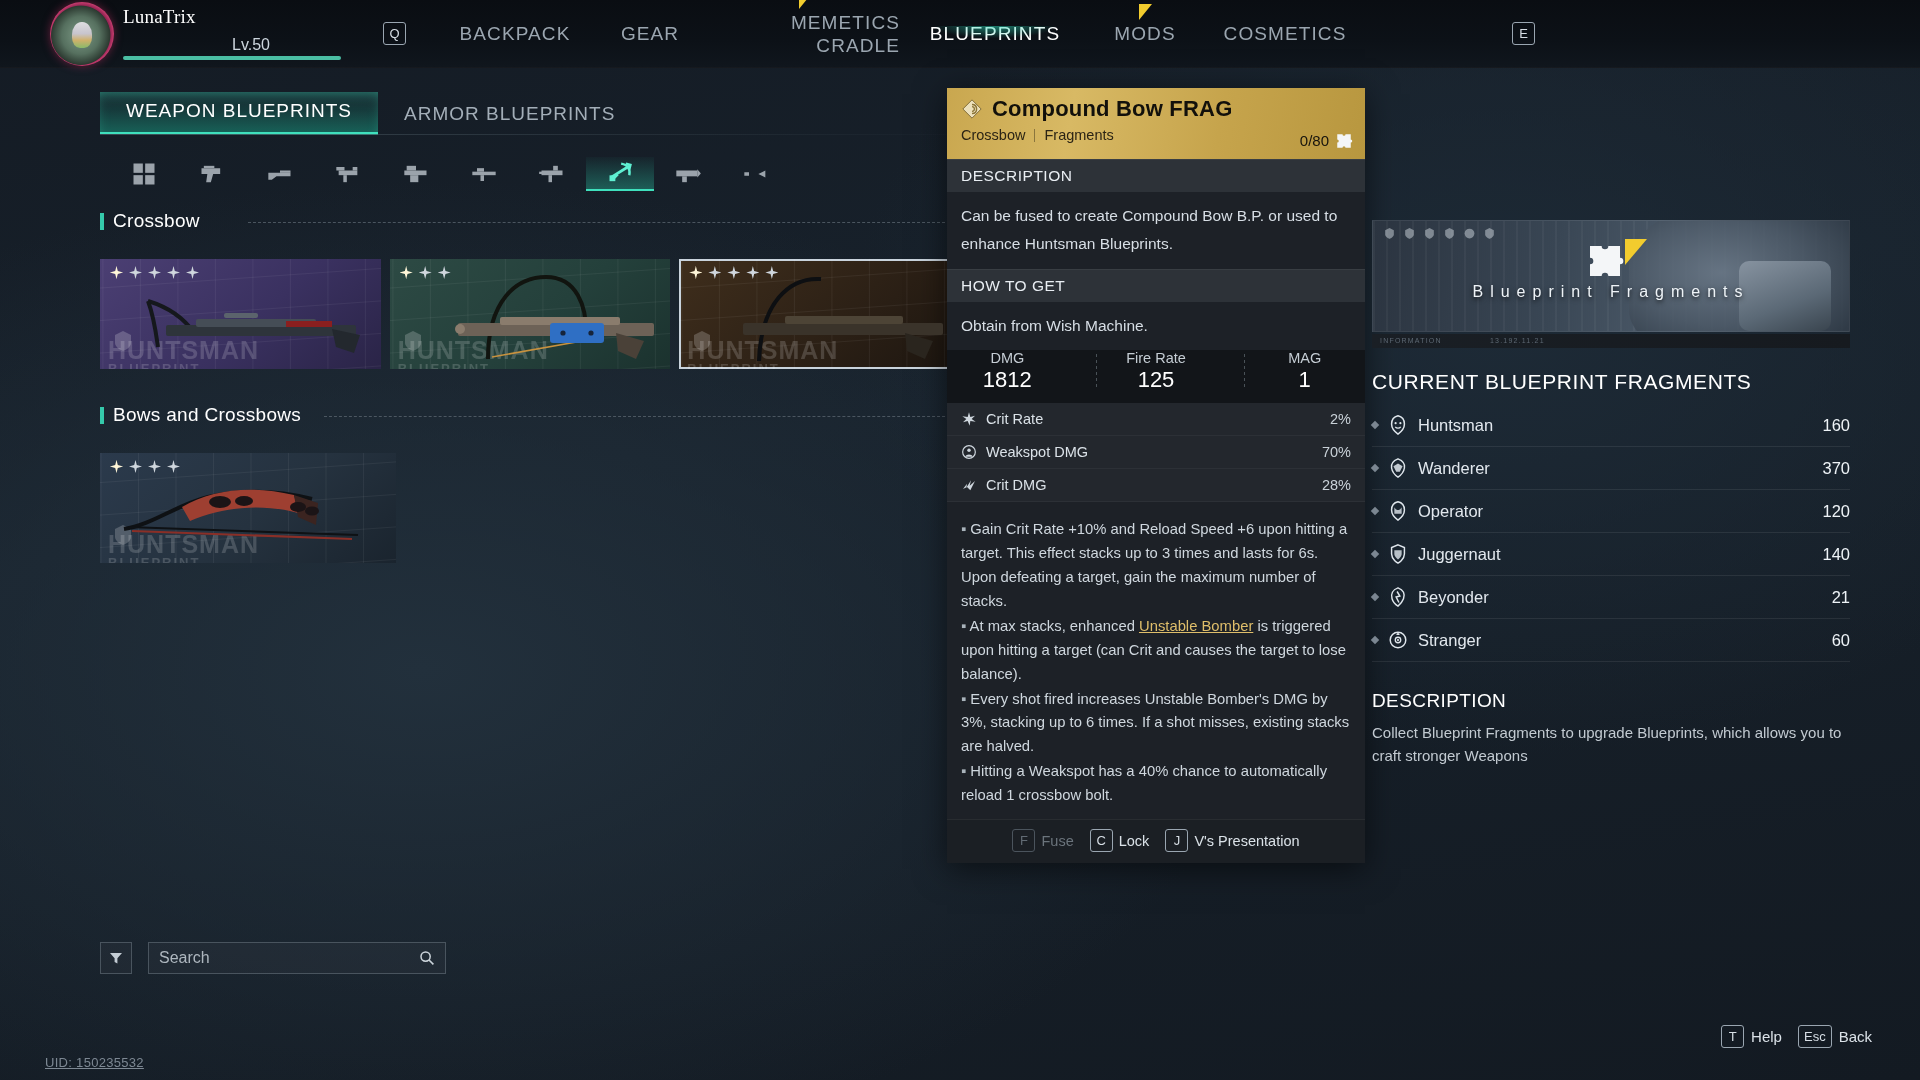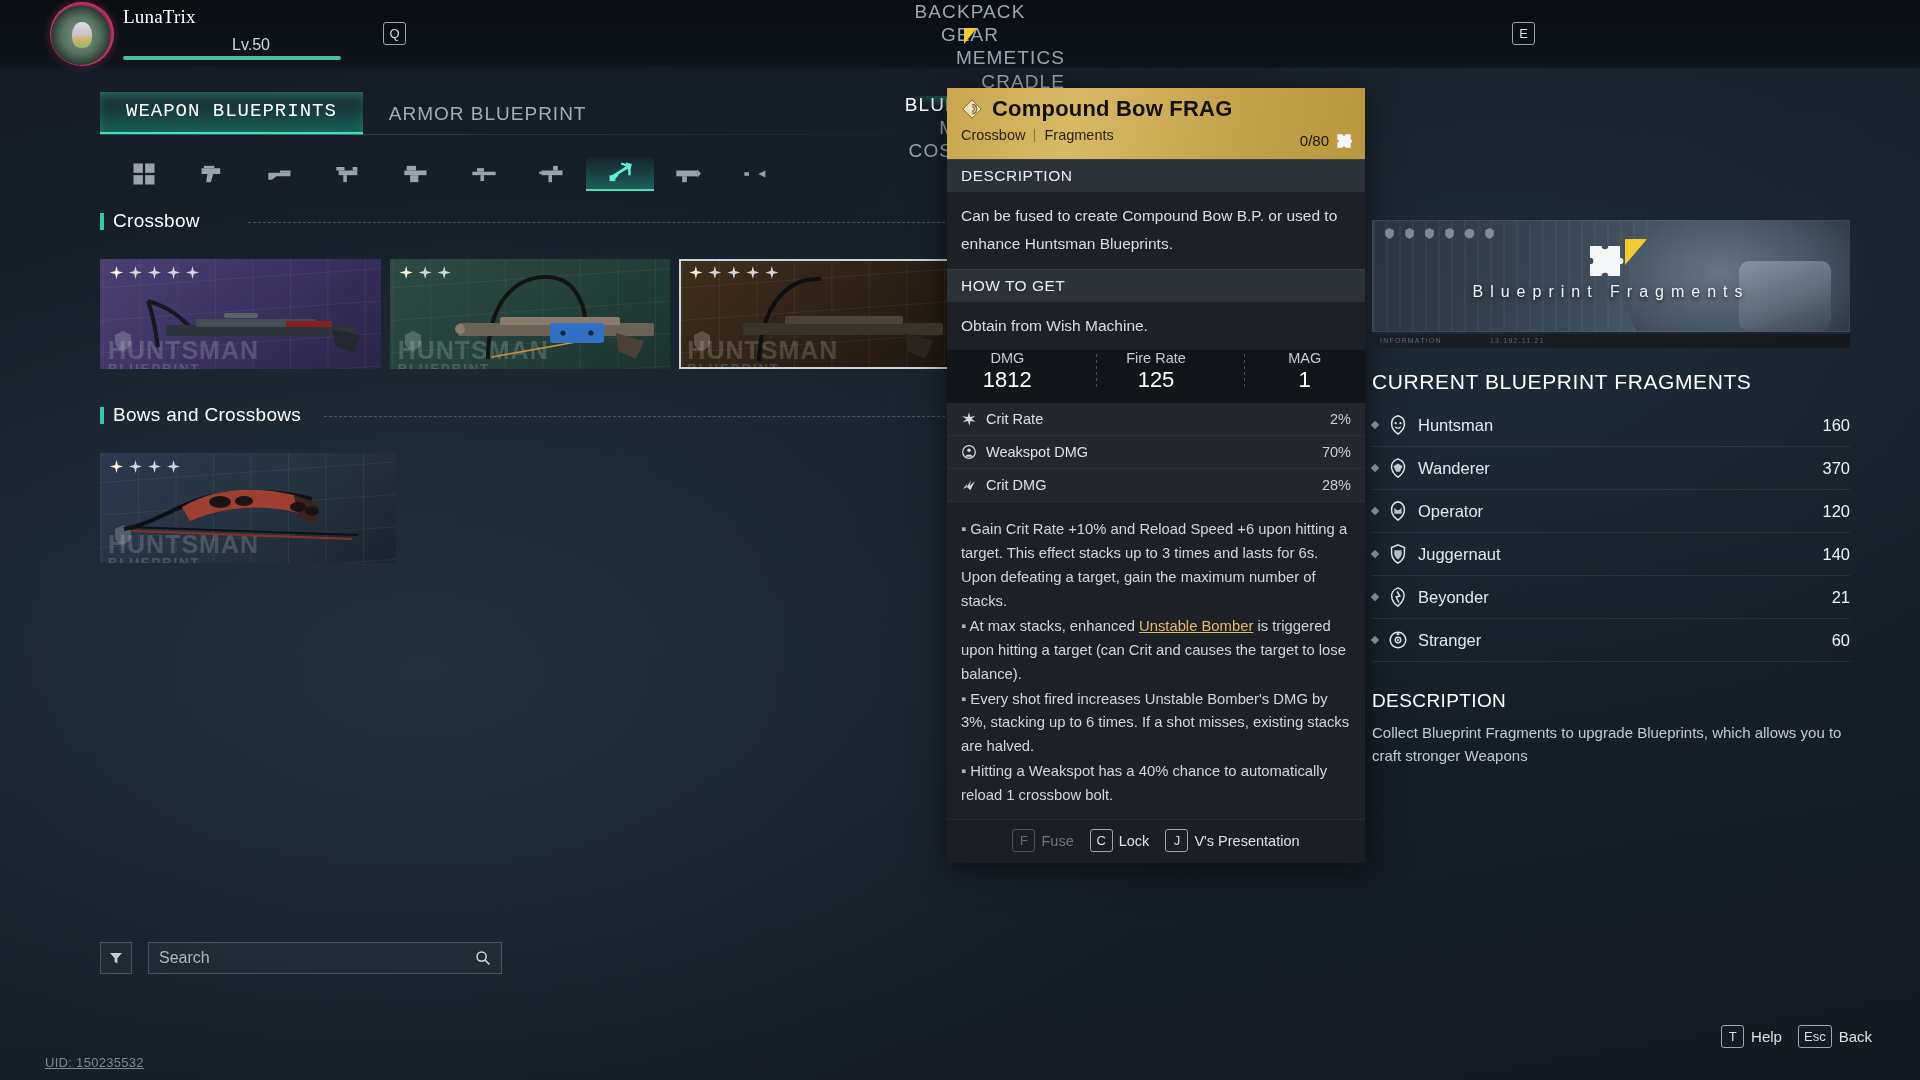--- a/index.html
+++ b/index.html
@@ -53,21 +53,21 @@
     display:inline-flex; align-items:center; justify-content:center;
     min-width:23px; height:23px; padding:0 5px;
     border:1px solid #9aa6b1; border-radius:3px; color:#d7dee5;
     font-size:13px; line-height:1;
   }
   .keycap.dim{ border-color:#4b545d; color:#626b74; }
   .kQ{ position:absolute; left:383px; top:22px; }
   .kE{ position:absolute; left:1512px; top:22px; }
   .navtabs{
     position:absolute; left:440px; top:0; height:68px; width:1060px;
-    display:flex; align-items:center;flex-direction:column;
+    display:flex; align-items:center;
   }
   .navtab{
     position:relative; flex:0 0 auto; text-align:center;
     font-size:19px; letter-spacing:1.1px; color:#9ba6b0;
     padding:0 0; cursor:pointer; line-height:1.22;
   }
   .navtab.active{ color:#ffffff; }
   .navtab .glow{
     position:absolute; left:50%; transform:translateX(-50%); bottom:-14px;
     width:170px; height:34px; pointer-events:none;
@@ -81,21 +81,20 @@
   .subtabs{ position:absolute; left:100px; top:92px; display:flex; align-items:flex-end; gap:0; }
   .subtab{
     position:relative; font-size:19px; letter-spacing:1px; padding:8px 26px 10px;
     color:#a3aeb8; cursor:pointer;
   }
   .subtab.active{
     color:#ffffff;
     background:linear-gradient(180deg, rgba(20,120,103,0) 0%, rgba(26,150,126,.55) 100%);
     border-bottom:3px solid #3fe0bd;
     box-shadow:0 8px 16px -8px rgba(63,224,189,.7) inset;
-    font-family:Liberation Mono, monospace;
   }
   .subtab-rule{
     position:absolute; left:100px; top:134px; width:850px; height:1px;
     background:linear-gradient(90deg,#3a4750 0%, rgba(58,71,80,.05) 100%);
   }
   .cat-row{
     position:absolute; left:110px; top:157px; display:flex; align-items:center; gap:0;
   }
   .cat{
     width:68px; height:34px; display:flex; align-items:center; justify-content:center;
@@ -151,21 +150,21 @@
   .card.c3{ background:linear-gradient(140deg,#3f2e1c 0%, #2d2116 55%, #1d1610 100%); }
   .card.c4{ background:linear-gradient(140deg,#2b3a4c 0%, #25323f 55%, #1a242e 100%); }
   .wep{ position:absolute; z-index:2; }
   
   .filterbtn{
     position:absolute; left:100px; top:942px; width:32px; height:32px;
     border:1px solid #49545e; background:rgba(255,255,255,.03);
     display:flex; align-items:center; justify-content:center; cursor:pointer;
   }
   .searchbox{
-    position:absolute; left:148px; top:942px; width:354px; height:32px;
+    position:absolute; left:148px; top:942px; width:298px; height:32px;
     border:1px solid #49545e; background:rgba(255,255,255,.03);
     display:flex; align-items:center; padding:0 10px; cursor:text;
   }
   .searchbox input{
     flex:1; background:transparent; border:0; outline:0;
     color:#dfe6ec; font-size:16px; font-family:inherit;
   }
   .searchbox input::placeholder{ color:#aeb7bf; }
   .uid{ position:absolute; left:45px; top:1055px; font-size:13px; color:#7d8893; letter-spacing:.3px;text-decoration:underline; }
   
@@ -301,21 +300,21 @@
         <div class="navtab" style="width: 120px;"><span>GEAR</span></div>
         <div class="navtab" style="width: 190px; text-align: right;"><span>MEMETICS<br>CRADLE</span><div class="flag"></div></div>
         <div class="navtab active" style="width: 190px;"><span>BLUEPRINTS</span><div class="glow"></div></div>
         <div class="navtab" style="width: 110px;"><span>MODS</span><div class="flag"></div></div>
         <div class="navtab" style="width: 170px;"><span>COSMETICS</span></div>
       </div>
   </div>
 
   <div class="subtabs" id="subtabs">
       <div class="subtab active">WEAPON BLUEPRINTS</div>
-      <div class="subtab">ARMOR BLUEPRINT</div>
+      <div class="subtab">ARMOR BLUEPRINTS</div>
     </div>
   <div class="subtab-rule"></div>
 
   <div class="cat-row" id="catrow">
       <div class="cat">
         <svg width="28" height="28" viewBox="0 0 24 24" style="color:#cfd7de">
           <rect x="3" y="3" width="8" height="8" fill="#cfd7de"></rect>
           <rect x="13" y="3" width="8" height="8" fill="#cfd7de"></rect>
           <rect x="3" y="13" width="8" height="8" fill="#cfd7de"></rect>
           <rect x="13" y="13" width="8" height="8" fill="#cfd7de"></rect>

